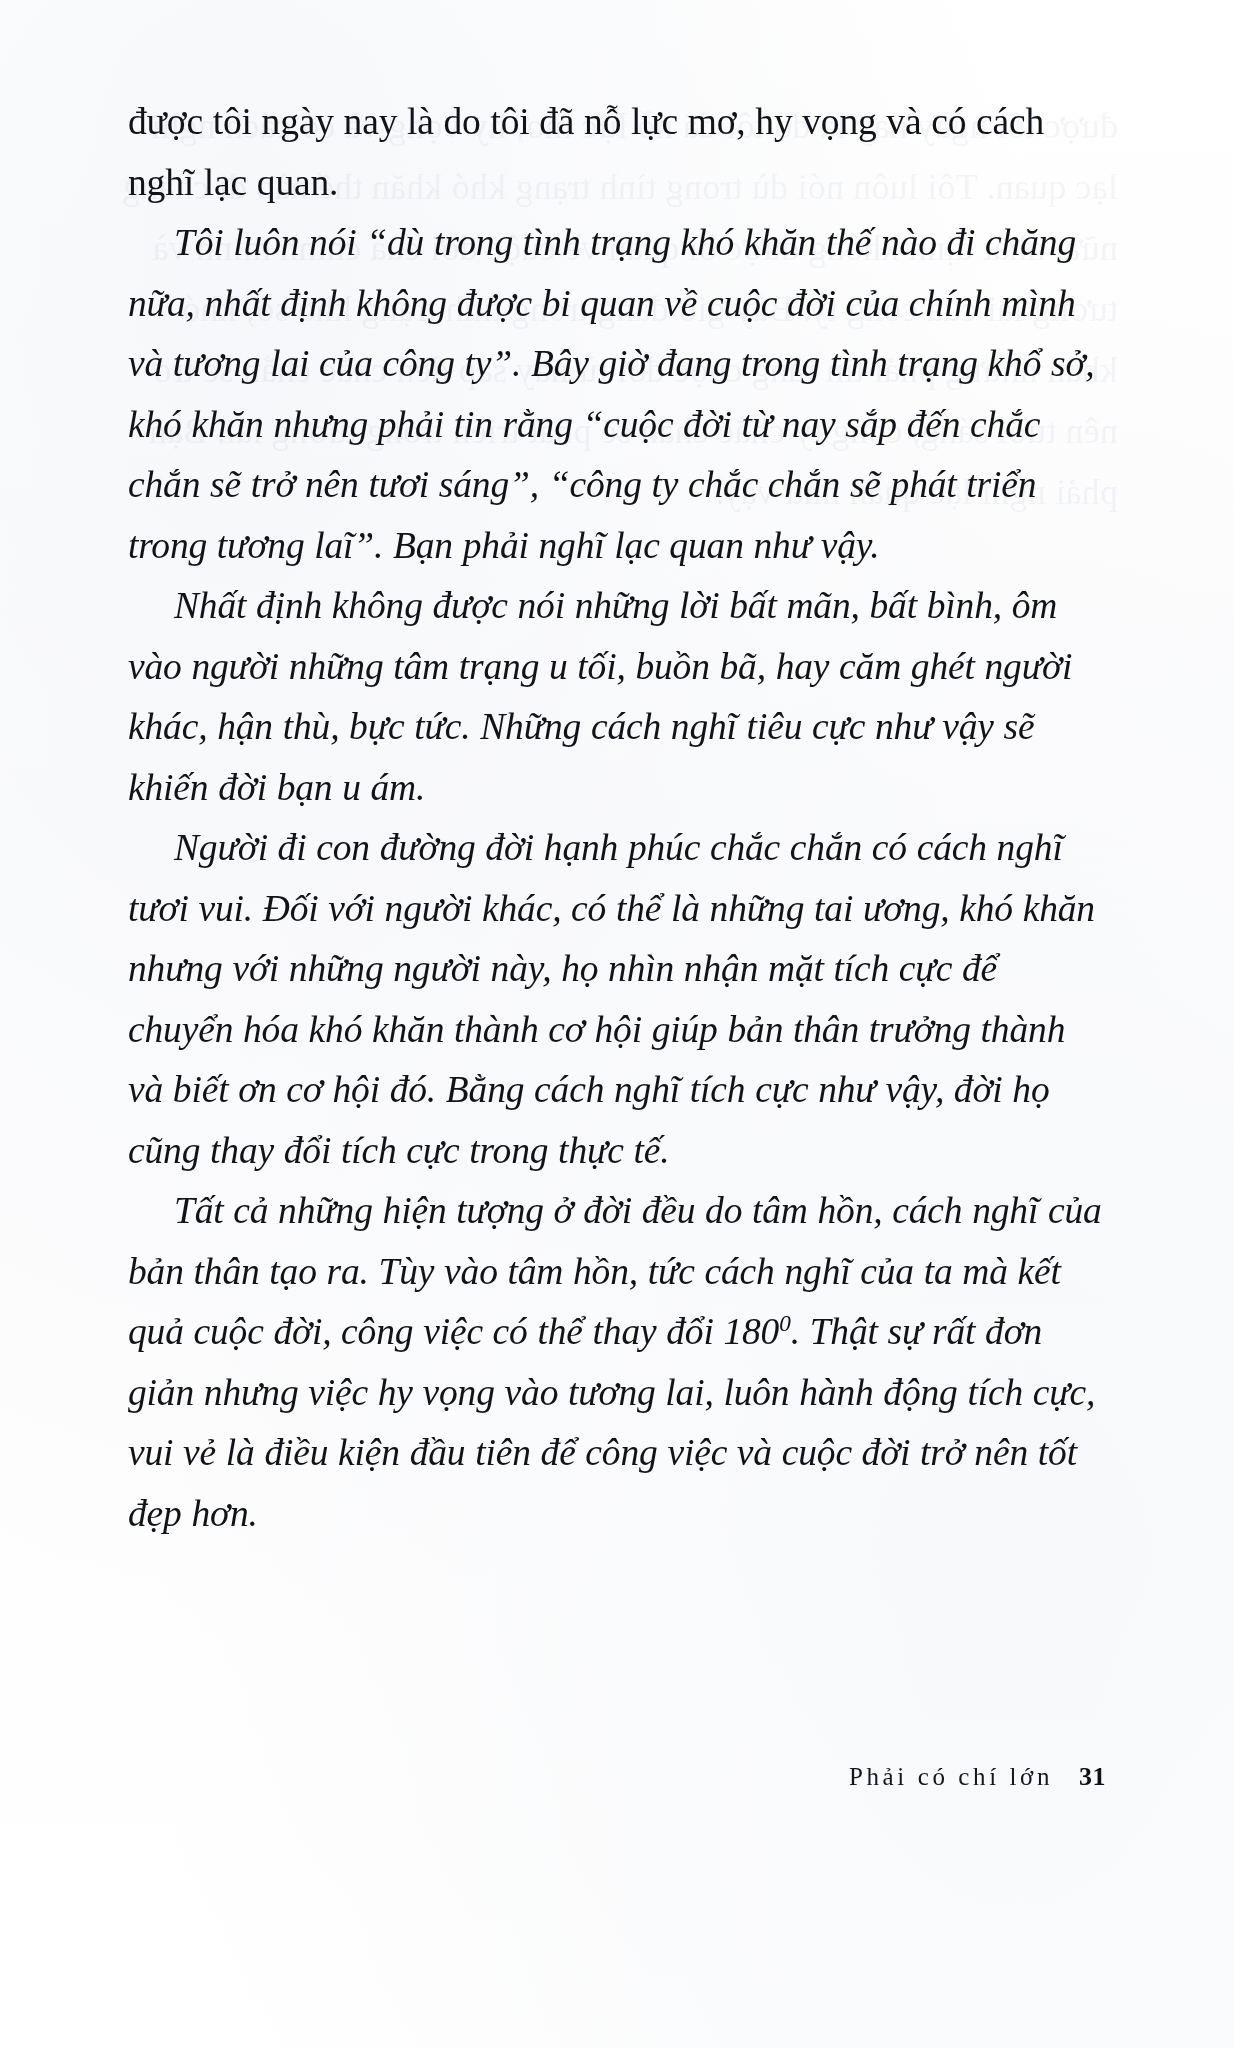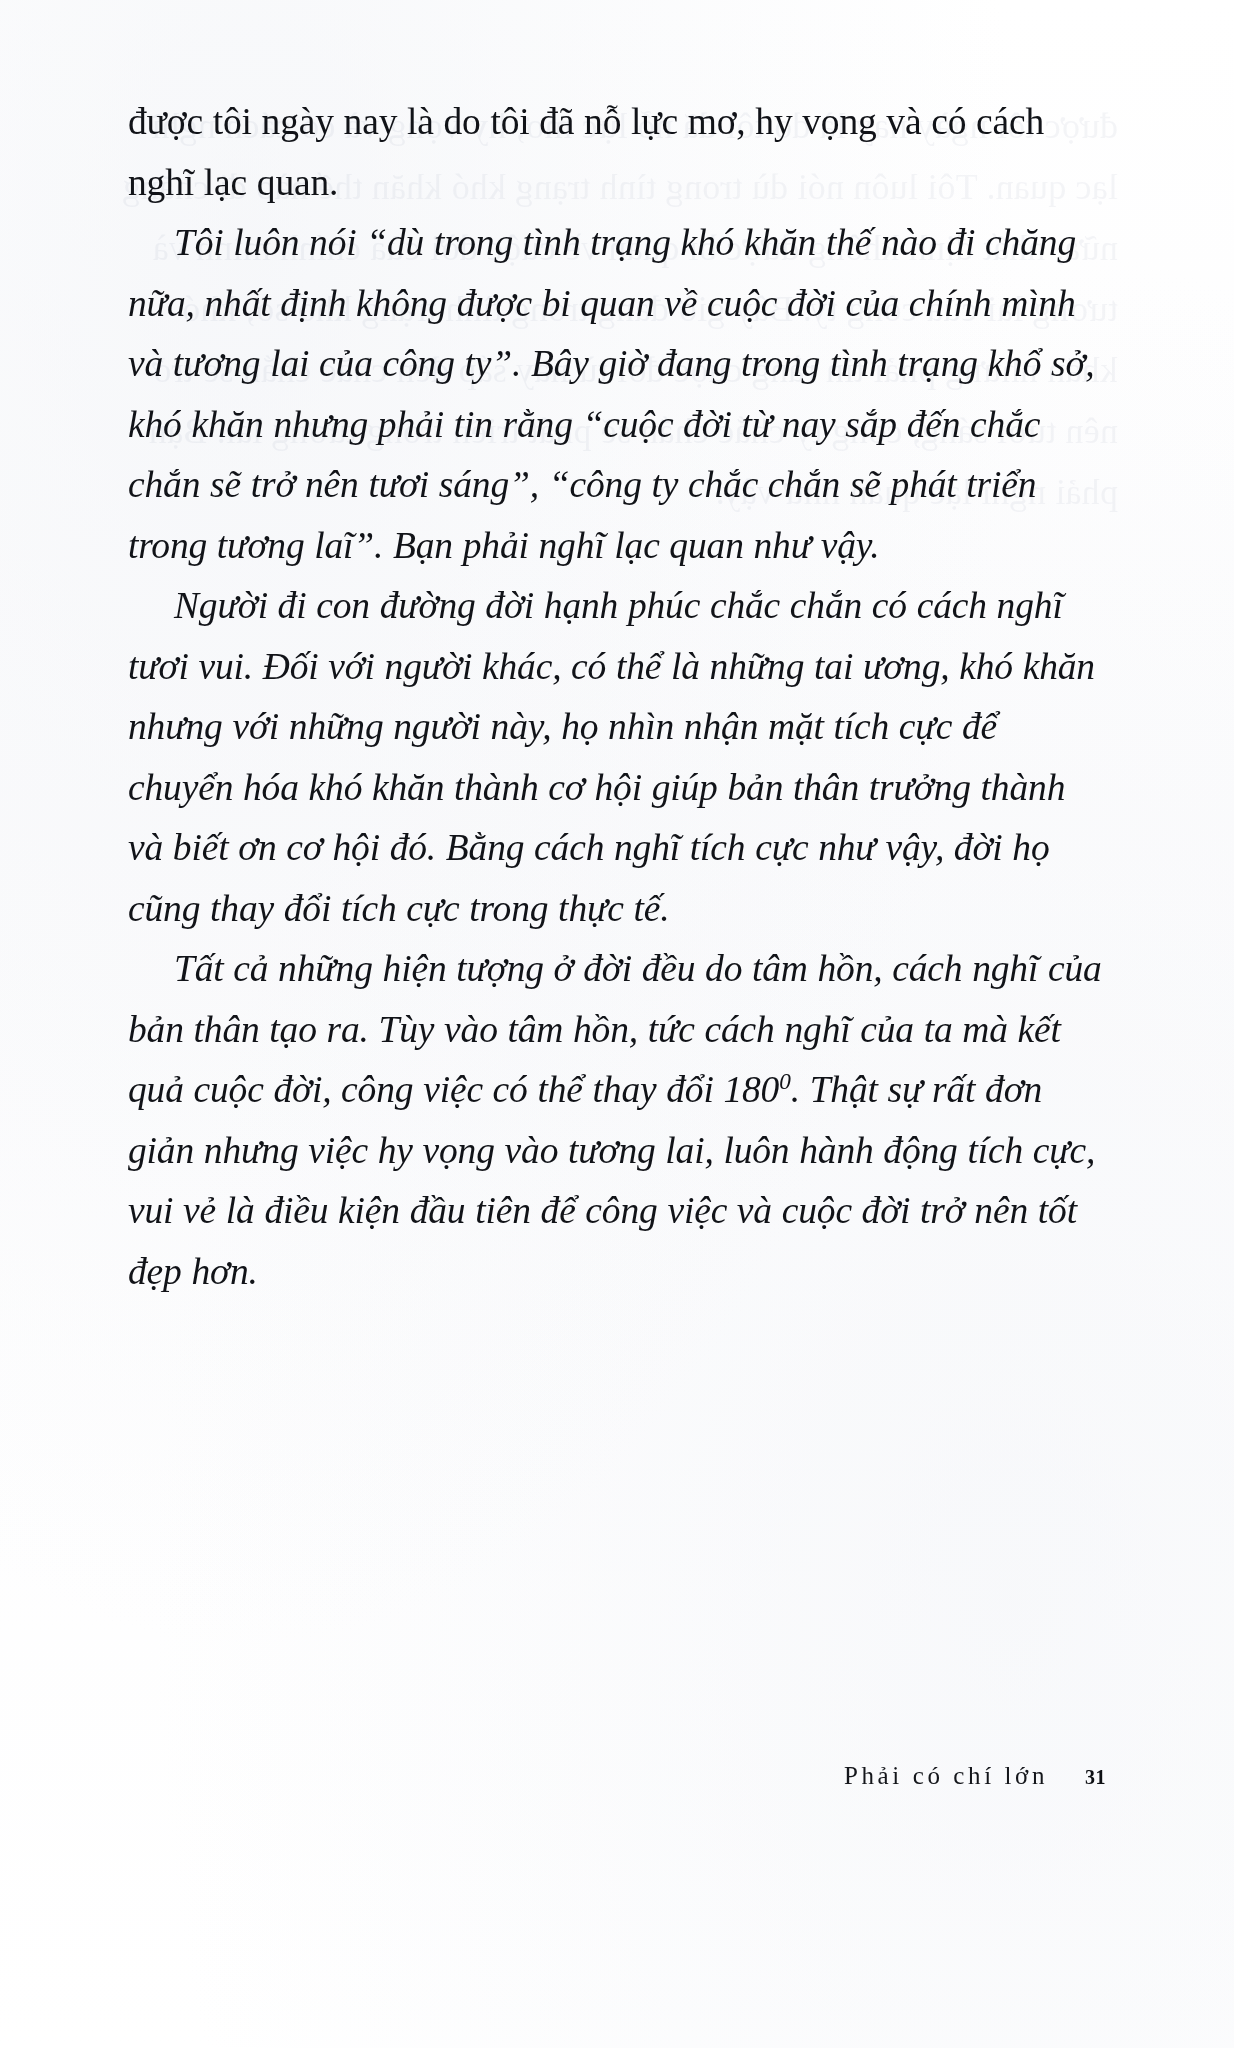--- a/index.html
+++ b/index.html
@@ -80,48 +80,49 @@
 
   
   .footer {
     position: absolute;
     left: 128px;
     right: 128px;
     top: 1762px;
     display: flex;
     align-items: baseline;
     justify-content: flex-end;
-    gap: 37px;
+    gap: 26px;
   }
   .footer-title {
     font-size: 25px;
     letter-spacing: 3.6px;
     color: #14161b;
     white-space: nowrap;
   }
   .footer-page {
-    font-size: 20px;
+    font-size: 26px;
     font-weight: bold;
     color: #0d0f13;
     letter-spacing: 0.5px;
   }
 </style>
 </head>
 <body>
 
 <div class="page">
 
   <div class="bleed-through">được tôi ngày nay là do tôi đã nỗ lực mơ, hy vọng và có cách nghĩ lạc quan. Tôi luôn nói dù trong tình trạng khó khăn thế nào đi chăng nữa, nhất định không được bi quan về cuộc đời của chính mình và tương lai của công ty. Bây giờ đang trong tình trạng khổ sở, khó khăn nhưng phải tin rằng cuộc đời từ nay sắp đến chắc chắn sẽ trở nên tươi sáng, công ty chắc chắn sẽ phát triển trong tương lai. Bạn phải nghĩ lạc quan như vậy.</div>
 
   <div class="content">
 
     <p class="para">được tôi ngày nay là do tôi đã nỗ lực mơ, hy vọng và có cách nghĩ lạc quan.</p>
 
     <p class="para indent">Tôi luôn nói “dù trong tình trạng khó khăn thế nào đi chăng nữa, nhất định không được bi quan về cuộc đời của chính mình và tương lai của công ty”. Bây giờ đang trong tình trạng khổ sở, khó khăn nhưng phải tin rằng “cuộc đời từ nay sắp đến chắc chắn sẽ trở nên tươi sáng”, “công ty chắc chắn sẽ phát triển trong tương laĩ”. Bạn phải nghĩ lạc quan như vậy.</p>
 
+    <p class="para indent">Nhất định không được nói những lời bất mãn, bất bình, ôm vào người những tâm trạng u tối, buồn bã, hay căm ghét người khác, hận thù, bực tức. Những cách nghĩ tiêu cực như vậy sẽ khiến đời bạn u ám.</p>
 
     <p class="para indent">Người đi con đường đời hạnh phúc chắc chắn có cách nghĩ tươi vui. Đối với người khác, có thể là những tai ương, khó khăn nhưng với những người này, họ nhìn nhận mặt tích cực để chuyển hóa khó khăn thành cơ hội giúp bản thân trưởng thành và biết ơn cơ hội đó. Bằng cách nghĩ tích cực như vậy, đời họ cũng thay đổi tích cực trong thực tế.</p>
 
     <p class="para indent"><span>Tất cả những hiện tượng ở đời đều do tâm hồn, cách nghĩ của bản thân tạo ra. Tùy vào tâm hồn, tức cách nghĩ của ta mà kết quả cuộc đời, công việc có thể thay đổi 180</span><sup class="deg">0</sup><span>. Thật sự rất đơn giản nhưng việc hy vọng vào tương lai, luôn hành động tích cực, vui vẻ là điều kiện đầu tiên để công việc và cuộc đời trở nên tốt đẹp hơn.</span></p>
 
   </div>
 
   <div class="footer">
     <span class="footer-title">Phải có chí lớn</span>
     <span class="footer-page">31</span>

